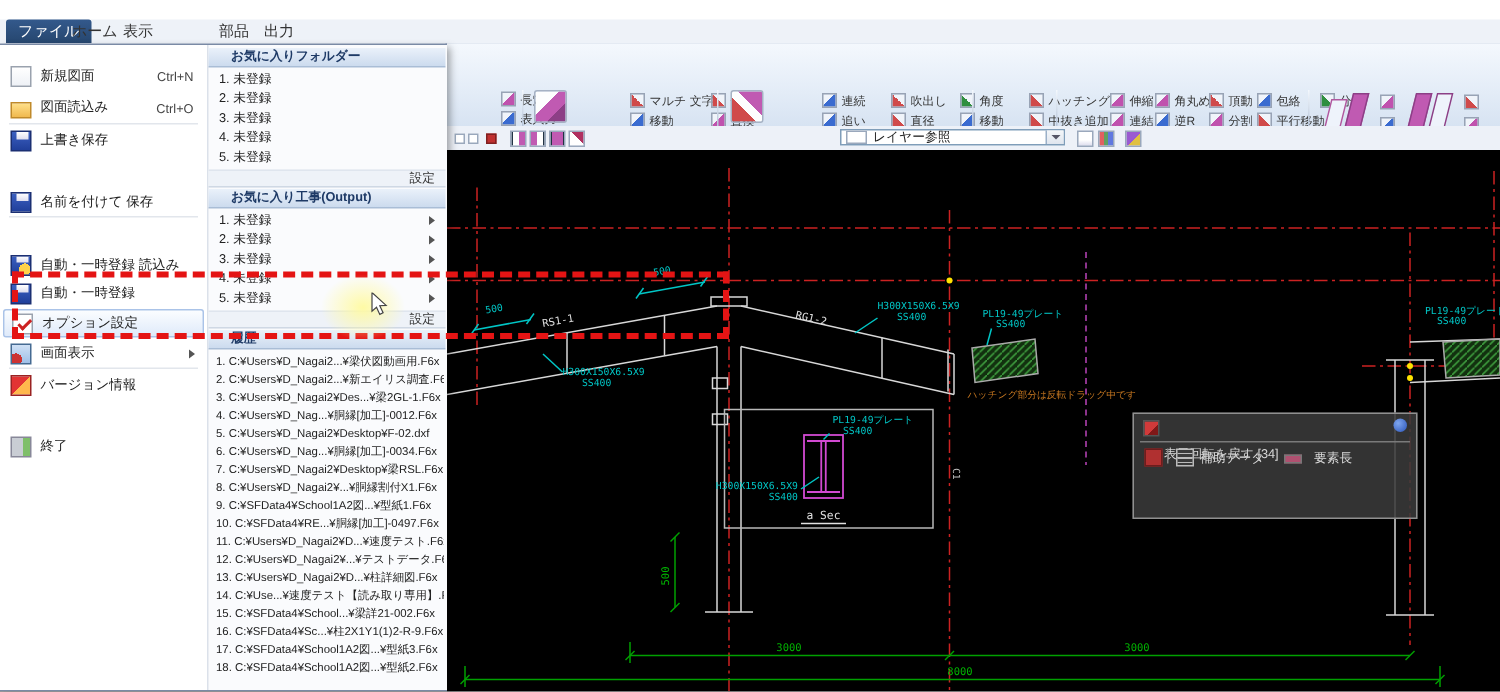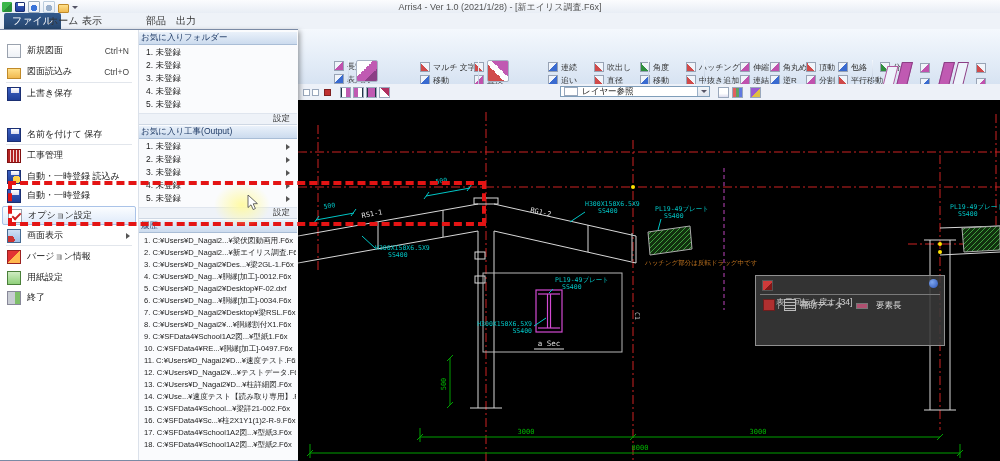--- a/index.html
+++ b/index.html
@@ -62,21 +62,21 @@
   .ic-open{background:linear-gradient(#ffe08a,#f0b94f);border:1px solid #c08a2a;height:11px;margin-top:3px;}
   .ic-save{background:linear-gradient(#fff,#dde) no-repeat 3px 0/8px 5px,linear-gradient(#3b5fc0,#203f9a);border:1px solid #1b2f72;}
   .ic-clocksave{background:radial-gradient(circle at 72% 72%,#ffd24a 0 4px,transparent 4px),linear-gradient(#fff,#dde) no-repeat 3px 0/8px 4px,linear-gradient(#3b5fc0,#203f9a);border:1px solid #1b2f72;}
   .ic-koji{background:repeating-linear-gradient(90deg,#b22222 0 2px,#f4d7d7 2px 3px);border:1px solid #801010;}
   .ic-opt{background:#fff;border:1px solid #9aa2ae;}
   .chk{position:absolute;left:3px;top:3px;width:7px;height:3px;border-left:2px solid #c22;border-bottom:2px solid #c22;transform:rotate(-45deg);}
   .ic-disp{background:radial-gradient(circle at 22% 80%,#c33 0 4px,transparent 4px),linear-gradient(#cfe0f5,#9fc0e8);border:1px solid #456a92;}
   .ic-ver{background:linear-gradient(135deg,#e23333 0 50%,#ffb84d 50%);border:1px solid #922;}
   .ic-paper{background:linear-gradient(#cfecc2,#8fd07a);border:1px solid #4a7f3a;}
   .ic-exit{background:linear-gradient(90deg,#c9cdd4 0 60%,#7fbf6a 60%);border:1px solid #889;}
-  .sechdr{position:absolute;left:139px;width:158px;height:13px;background:linear-gradient(#eaf1fa,#ccdbee);border-bottom:1px solid #a9bdd6;font-size:8.5px;font-weight:normal;color:#1e3a66;display:flex;align-items:center;padding-left:2px;box-sizing:border-box;}
+  .sechdr{position:absolute;left:139px;width:158px;height:13px;background:linear-gradient(#eaf1fa,#ccdbee);border-bottom:1px solid #a9bdd6;font-size:8.5px;font-weight:bold;color:#1e3a66;display:flex;align-items:center;padding-left:15px;box-sizing:border-box;}
   .frow{position:absolute;left:146px;width:148px;font-size:8.5px;color:#222;height:12px;display:flex;align-items:center;}
   .setrow{position:absolute;left:139px;width:158px;height:12px;background:#eef2f8;border-top:1px solid #dfe5ee;border-bottom:1px solid #cfd8e4;font-size:8.5px;color:#333;display:flex;align-items:center;justify-content:flex-end;padding-right:7px;box-sizing:border-box;}
   .hrow{position:absolute;left:144px;width:152px;font-size:7.6px;color:#222;white-space:nowrap;overflow:hidden;}
   
   .redbox{position:absolute;left:8px;top:181px;width:478px;height:45px;border:4px dashed #e41414;z-index:90;box-sizing:border-box;}
   .glow{position:absolute;left:214px;top:183px;width:56px;height:44px;z-index:92;
     background:radial-gradient(closest-side,rgba(255,250,160,.95),rgba(255,250,160,0));}
   .cursor{position:absolute;left:247px;top:195px;z-index:95;}
   
   .fpanel{position:absolute;left:755px;top:275px;width:190px;height:71px;background:rgba(58,58,58,.88);
@@ -90,31 +90,20 @@
   .fp-glyph{position:absolute;left:28px;top:23px;width:10px;height:10px;border:1px solid #bbb;background:repeating-linear-gradient(#3a3a3a 0 2px,#bbb 2px 3px);}
   .fp-t1{position:absolute;left:44px;top:24px;font-size:8.5px;color:#d8d8d8;}
   .fp-ic2{position:absolute;left:100px;top:27px;width:10px;height:4px;background:#b05070;border:1px solid #777;}
   .fp-t2{position:absolute;left:120px;top:24px;font-size:8.5px;color:#d8d8d8;}
 </style>
 </head>
 <body>
 
 <div class="screen">
 
-  <div class="titlebar">
-    <div class="qat">
-      <span class="qi qi-logo"></span>
-      <span class="qi qi-save"></span>
-      <span class="qi qi-undo"></span>
-      <span class="qi qi-redo"></span>
-      <span class="qi qi-folder"></span>
-      <span class="tri-d"></span>
-    </div>
-    <div class="title-text">Arris4 - Ver 1.0 (2021/1/28) - [新エイリス調査.F6x]</div>
-  </div>
 
   <div class="tabbar">
     <div class="tab tab-file" style="left:4px;">ファイル</div>
     <div class="tab" style="left:40px;">ホーム</div>
     <div class="tab" style="left:74px;">表示</div>
     <div class="tab tab-sel" style="left:104px;margin-top:26px;">図面</div>
     <div class="tab" style="left:138px;">部品</div>
     <div class="tab" style="left:168px;">出力</div>
   </div>
 
@@ -515,24 +504,20 @@
     <div class="msep" style="top:52px;"></div>
     <div class="mitem" style="top:54px;">
       <span class="ic ic-save"></span>
       <span class="mlabel">上書き保存</span>
     </div>
     <div class="mitem" style="top:95px;">
       <span class="ic ic-save"></span>
       <span class="mlabel">名前を付けて 保存</span>
     </div>
     <div class="msep" style="top:114px;"></div>
-    <div class="mitem" style="top:116px;">
-      <span class="ic ic-koji"></span>
-      <span class="mlabel">工事管理</span>
-    </div>
     <div class="mitem" style="top:137px;">
       <span class="ic ic-clocksave"></span>
       <span class="mlabel">自動・一時登録 読込み</span>
     </div>
     <div class="mitem" style="top:156px;">
       <span class="ic ic-save"></span>
       <span class="mlabel">自動・一時登録</span>
     </div>
     <div class="mitem hl" style="top:176px;">
       <span class="ic ic-opt">
@@ -542,24 +527,20 @@
     </div>
     <div class="mitem" style="top:196px;">
       <span class="ic ic-disp"></span>
       <span class="mlabel">画面表示</span>
       <span class="marr tri-r"></span>
     </div>
     <div class="msep" style="top:215px;"></div>
     <div class="mitem" style="top:217px;">
       <span class="ic ic-ver"></span>
       <span class="mlabel">バージョン情報</span>
-    </div>
-    <div class="mitem" style="top:238px;">
-      <span class="ic ic-paper"></span>
-      <span class="mlabel">用紙設定</span>
     </div>
     <div class="mitem" style="top:258px;">
       <span class="ic ic-exit"></span>
       <span class="mlabel">終了</span>
     </div>
 
     <div class="menu-right"></div>
     <div class="sechdr" style="top:2px;">お気に入りフォルダー</div>
     <div class="frow" style="top:17px;">
         <span>1. 未登録</span>

